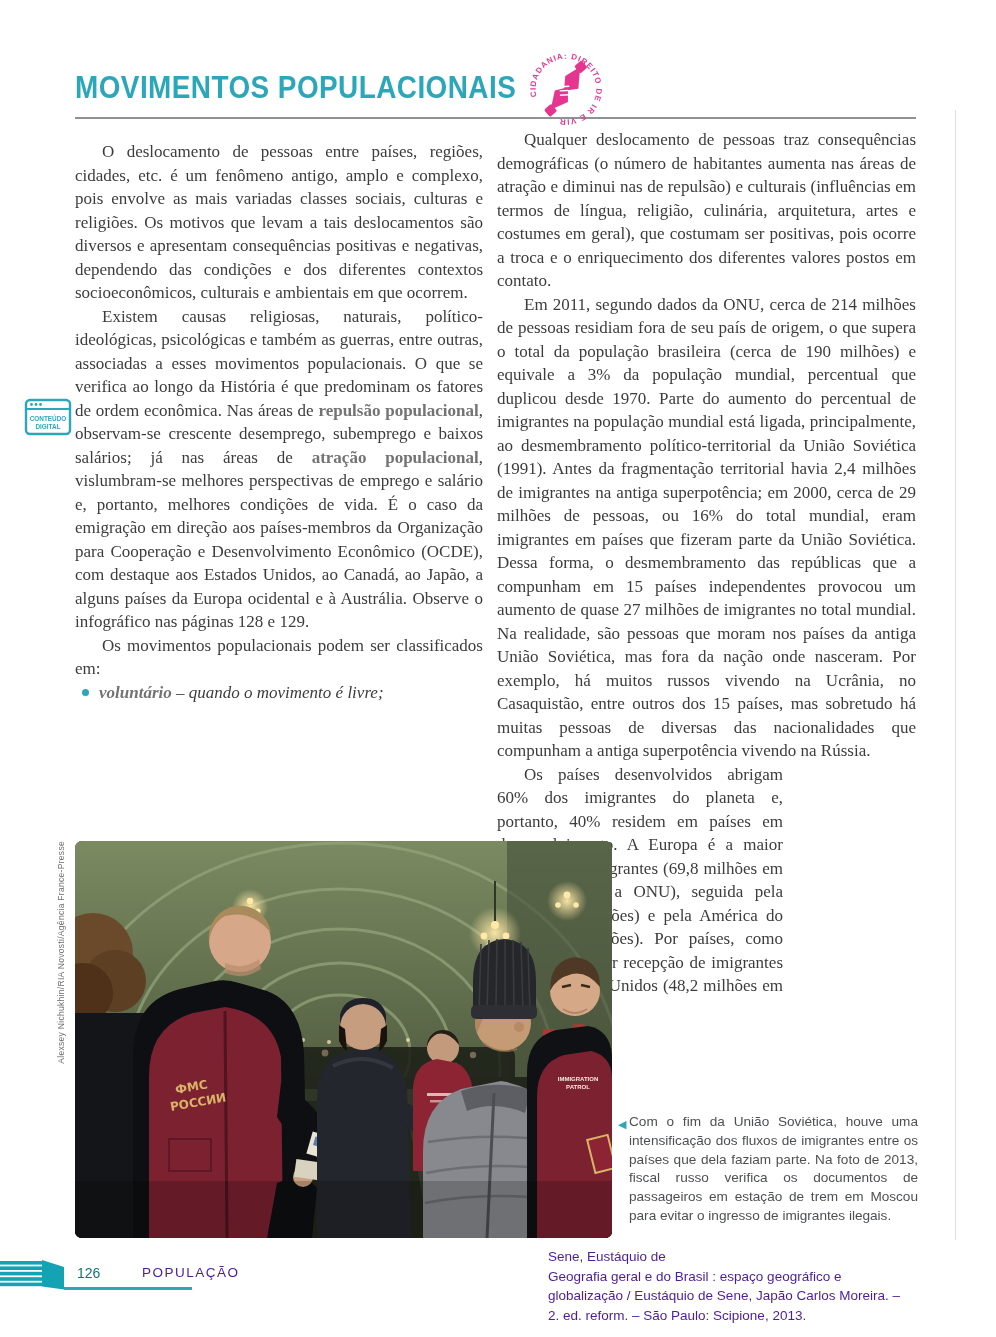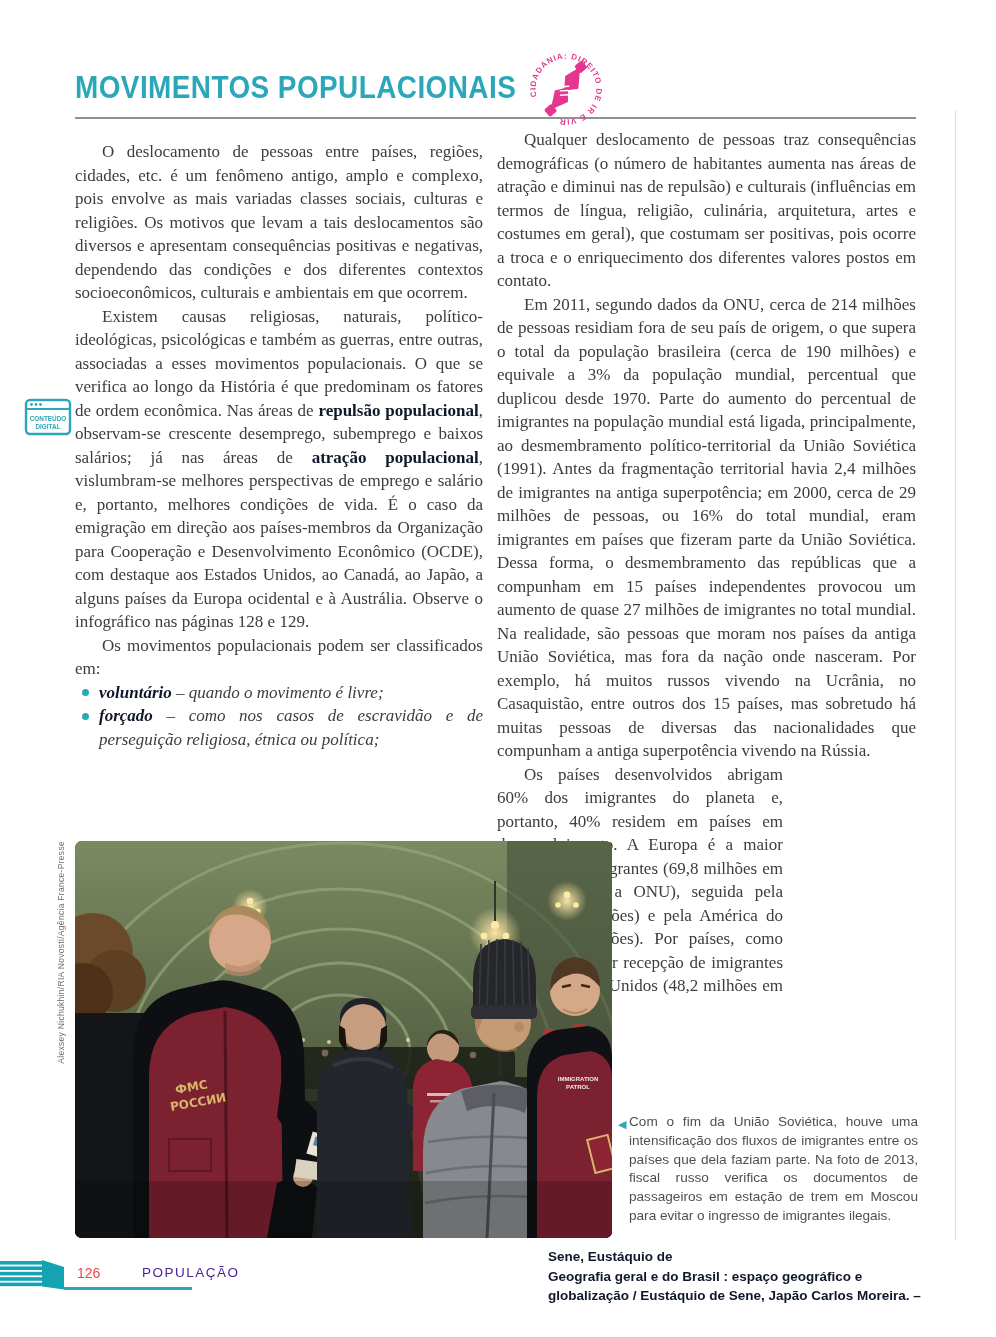--- a/index.html
+++ b/index.html
@@ -11,21 +11,21 @@
          font-family:"Liberation Sans",sans-serif;font-weight:600;font-size:31px;
          color:#2ba7b9;letter-spacing:.5px;transform:scaleX(.9);transform-origin:0 50%;white-space:nowrap;}
   .title-rule{position:absolute;left:75px;top:117px;width:841px;height:2px;background:#8f9194;}
   .stamp{position:absolute;left:521px;top:50px;width:90px;height:78px;}
 
   
   .col{position:absolute;top:128px;font-size:17px;line-height:23.5px;text-align:justify;}
   .col p{margin:0;text-indent:27px;}
   #col-left{left:75px;width:408px;margin-top:12px;}
   #col-right{left:497px;width:419px;}
-  .col b{font-weight:bold;color:#0f172a;}
+  .col b{font-weight:bold;color:#737373;}
   ul.classif{margin:0;padding:0 0 0 24px;list-style:none;font-style:italic;}
   ul.classif li{position:relative;text-align:justify;}
   ul.classif li::before{content:"";position:absolute;left:-17px;top:8.5px;width:7px;height:7px;
         border-radius:50%;background:#2ba7b9;}
   .narrow{margin-left:133px;width:286px;}
 
   
   .digital-badge{position:absolute;left:24px;top:396px;width:48px;height:42px;}
 
   
@@ -39,28 +39,28 @@
   .caption{position:absolute;left:618px;top:1113px;width:300px;
            font-family:"Liberation Sans",sans-serif;font-size:13.6px;line-height:18.8px;
            color:#4d4f52;text-align:justify;}
   .caption .arr{position:absolute;left:0;top:2px;color:#2ba7b9;font-size:11px;}
   .caption .cap-text{display:block;margin-left:11px;}
 
   
   .footer-ribbon{position:absolute;left:0;top:1256px;width:70px;height:40px;}
   .footer-underline{position:absolute;left:64px;top:1287px;width:128px;height:2.5px;background:#2ba7b9;}
   .page-num{position:absolute;left:77px;top:1265px;font-family:"Liberation Sans",sans-serif;
-            font-size:14px;color:#ef4444;}
+            font-size:14px;color:#0f766e;}
   .section-label{position:absolute;left:142px;top:1265px;font-family:"Liberation Sans",sans-serif;
             font-size:13.5px;letter-spacing:1.5px;color:#4c1d95;}
 
   
   .citation{position:absolute;left:548px;top:1247px;width:404px;
-            font-family:"Liberation Sans",sans-serif;font-weight:bold;font-size:13.5px;
-            line-height:19.5px;color:#0f172a;}
+            font-family:"Liberation Sans",sans-serif;font-weight:normal;font-size:13.5px;
+            line-height:19.5px;color:#4c1d95;}
 
   .page-edge{position:absolute;left:955px;top:110px;width:1px;height:1130px;background:#e0e0e0;}
 </style>
 </head>
 <body>
 
 <div id="page">
 
   <div class="title">MOVIMENTOS POPULACIONAIS</div>
   <div class="title-rule"></div>
@@ -96,21 +96,20 @@
     <text x="24" y="24.5" text-anchor="middle" font-family="Liberation Sans, sans-serif" font-size="6.4" font-weight="bold" fill="#2ba7b9">CONTEÚDO</text>
     <text x="24" y="33" text-anchor="middle" font-family="Liberation Sans, sans-serif" font-size="6.4" font-weight="bold" fill="#2ba7b9">DIGITAL</text>
   </svg>
 
   <div class="col" id="col-left">
     <p>O deslocamento de pessoas entre países, regiões, cidades, etc. é um fenômeno antigo, amplo e complexo, pois envolve as mais variadas classes sociais, culturas e religiões. Os motivos que levam a tais deslocamentos são diversos e apresentam consequências positivas e negativas, dependendo das condições e dos diferentes contextos socioeconômicos, culturais e ambientais em que ocorrem.</p>
     <p><span>Existem causas religiosas, naturais, político-ideológicas, psicológicas e também as guerras, entre outras, associadas a esses movimentos populacionais. O que se verifica ao longo da História é que predominam os fatores de ordem econômica. Nas áreas de </span><b>repulsão populacional</b><span>, observam-se crescente desemprego, subemprego e baixos salários; já nas áreas de </span><b>atração populacional</b><span>, vislumbram-se melhores perspectivas de emprego e salário e, portanto, melhores condições de vida. É o caso da emigração em direção aos países-membros da Organização para Cooperação e Desenvolvimento Econômico (OCDE), com destaque aos Estados Unidos, ao Canadá, ao Japão, a alguns países da Europa ocidental e à Austrália. Observe o infográfico nas páginas 128 e 129.</span></p>
     <p>Os movimentos populacionais podem ser classificados em:</p>
     <ul class="classif">
       <li><b>voluntário</b><span> – quando o movimento é livre;</span></li>
-      <li><b>forçado</b><span> – como nos casos de escravidão e de perseguição religiosa, étnica ou política;</span></li>
     </ul>
   </div>
 
   <div class="col" id="col-right">
     <p>Qualquer deslocamento de pessoas traz consequências demográficas (o número de habitantes aumenta nas áreas de atração e diminui nas de repulsão) e culturais (influências em termos de língua, religião, culinária, arquitetura, artes e costumes em geral), que costumam ser positivas, pois ocorre a troca e o enriquecimento dos diferentes valores postos em contato.</p>
     <p>Em 2011, segundo dados da ONU, cerca de 214 milhões de pessoas residiam fora de seu país de origem, o que supera o total da população brasileira (cerca de 190 milhões) e equivale a 3% da população mundial, percentual que duplicou desde 1970. Parte do aumento do percentual de imigrantes na população mundial está ligada, principalmente, ao desmembramento político-territorial da União Soviética (1991). Antes da fragmentação territorial havia 2,4 milhões de imigrantes na antiga superpotência; em 2000, cerca de 29 milhões de pessoas, ou 16% do total mundial, eram imigrantes em países que fizeram parte da União Soviética. Dessa forma, o desmembramento das repúblicas que a compunham em 15 países independentes provocou um aumento de quase 27 milhões de imigrantes no total mundial. Na realidade, são pessoas que moram nos países da antiga União Soviética, mas fora da nação onde nasceram. Por exemplo, há muitos russos vivendo na Ucrânia, no Casaquistão, entre outros dos 15 países, mas sobretudo há muitas pessoas de diversas das nacionalidades que compunham a antiga superpotência vivendo na Rússia.</p>
     <p class="narrow">Os países desenvolvidos abrigam 60% dos imigrantes do planeta e, portanto, 40% residem em países em desenvolvimento. A Europa é a maior receptora de imigrantes (69,8 milhões em 2010, segundo a ONU), seguida pela Ásia (61,3 milhões) e pela América do Norte (50 milhões). Por países, como veremos, a maior recepção de imigrantes é a dos Estados Unidos (48,2 milhões em 2010).</p>
   </div>
 
   <div class="photo">
@@ -298,16 +297,17 @@
     </g>
   </svg>
   <div class="footer-underline"></div>
   <div class="page-num">126</div>
   <div class="section-label">POPULAÇÃO</div>
 
   <div class="citation">
     <div>Sene, Eustáquio de</div>
     <div>Geografia geral e do Brasil : espaço geográfico e</div>
     <div>globalização / Eustáquio de Sene, Japão Carlos Moreira. –</div>
+    <div>2. ed. reform. – São Paulo: Scipione, 2013.</div>
   </div>
 
   <div class="page-edge"></div>
 </div>
 
 </body></html>

